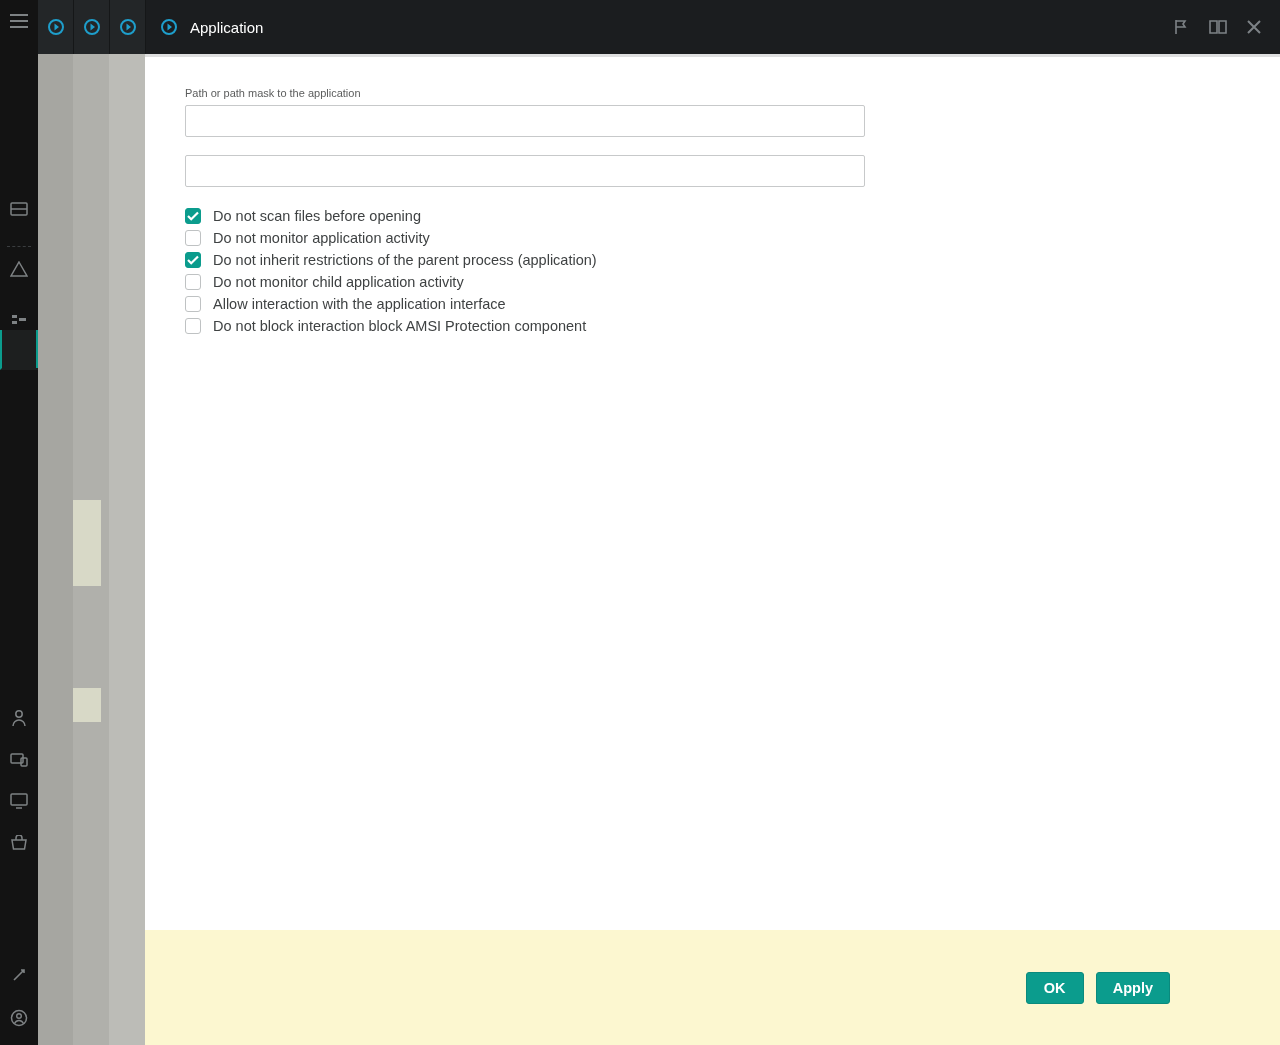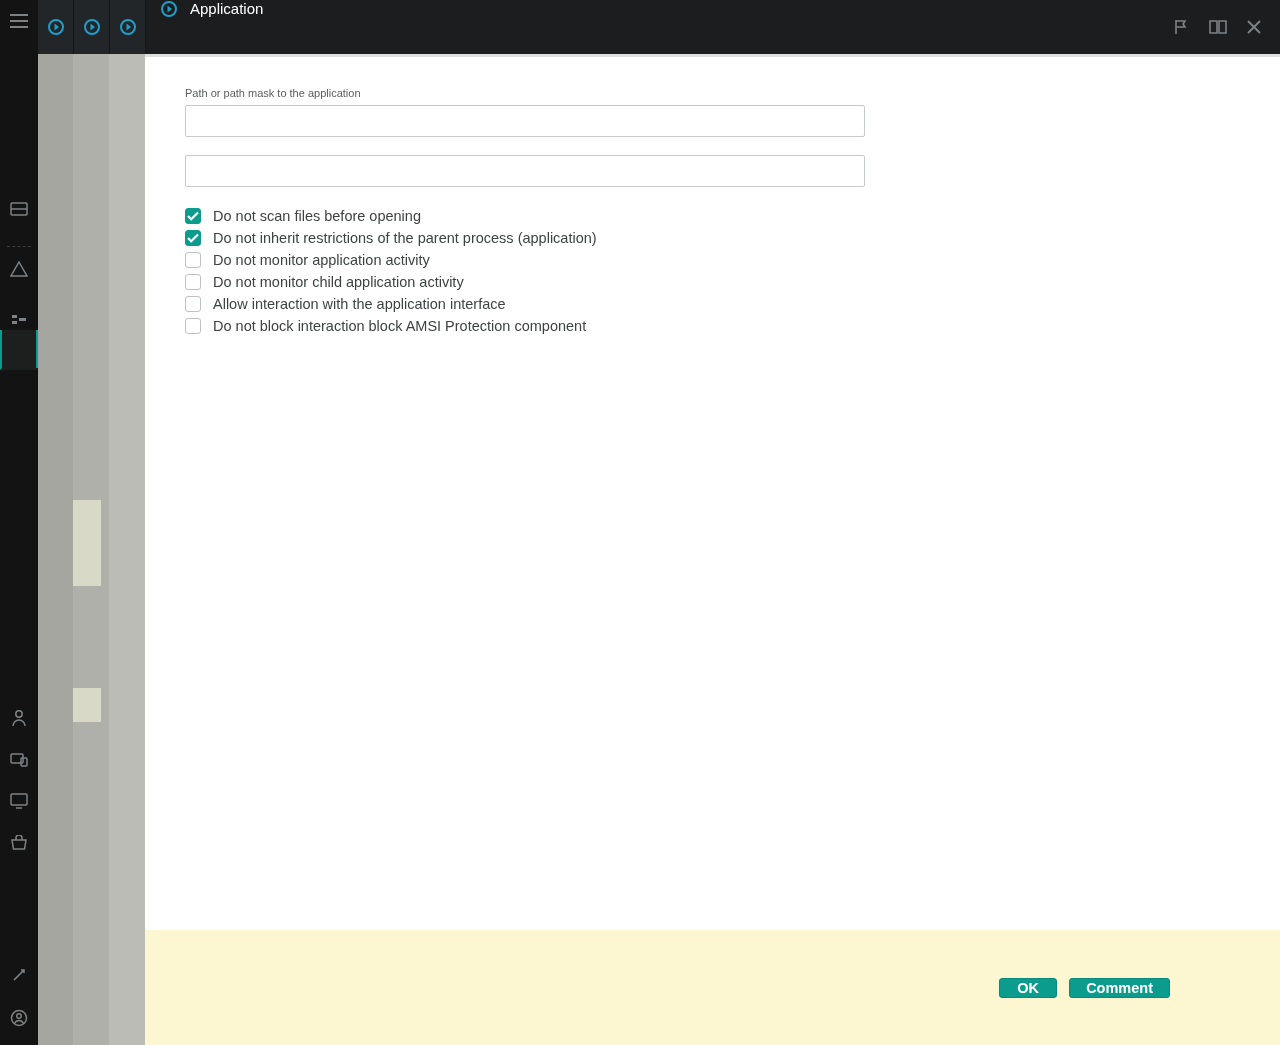--- a/index.html
+++ b/index.html
@@ -39,21 +39,21 @@
     background: #1b1d1f;
     display: flex; align-items: center;
     z-index: 5;
   }
   .crumb {
     width: 36px; height: 54px; display:flex; align-items:center; justify-content:center;
     background: #232628; border-right: 1px solid #151718;
   }
   .crumb svg, .crumb-last svg { display:block; }
   .crumb-last {
-    height: 54px; display:flex; padding: 0 14px;
+    height: 54px; display:flex; align-items:center; padding: 0 14px;
     color: #fff; font-size: 15px;
   }
   .crumb-last .title { margin-left: 12px; }
   .header-right {
     margin-left: auto; display:flex; align-items:center; gap: 18px; padding-right: 18px;
     color: #7d8286;
   }
   .hdr-icon { display:flex; cursor: pointer; }
 
   
@@ -90,21 +90,21 @@
   .chk svg { display:none; }
   .chk.disabled { background: #eef0f1; border-color: #d7dadb; cursor: default;}
 
   
   .footer {
     position: absolute; left: 145px; right: 0; bottom: 0; height: 115px;
     background: #fcf7d0; z-index: 4; display:flex; align-items:center; justify-content:flex-end;
     padding-right: 110px;
   }
   .btn {
-    height: 20px; min-width: 58px; padding: 0 16px; border-radius: 3px;
+    height: 32px; min-width: 58px; padding: 0 16px; border-radius: 3px;
     background: #0b9c8d; color: #fff; font-size: 14.5px; font-weight: 600;
     border: 1px solid #0a8a7d; cursor: pointer; margin-left: 12px;
   }
 
   .muted-block {
     position:absolute; left:73px; width:28px; background:#d8d9c7;
   }
 
   svg { pointer-events: none; }
 </style>
@@ -242,43 +242,43 @@
     <div id="chk-list">
         <div class="chk-row">
           <span class="chk checked">
             <svg width="12" height="10" viewBox="0 0 12 10">
               <path d="M1 5l3.2 3.2L11 1.5" fill="none" stroke="#fff" stroke-width="2.2"></path>
             </svg>
           </span>
           <label>Do not scan files before opening</label>
         </div>
         <div class="chk-row">
+          <span class="chk"></span>
+          <label>Do not monitor application activity</label>
+        </div>
+        <div class="chk-row">
           <span class="chk checked">
             <svg width="12" height="10" viewBox="0 0 12 10">
               <path d="M1 5l3.2 3.2L11 1.5" fill="none" stroke="#fff" stroke-width="2.2"></path>
             </svg>
           </span>
           <label>Do not inherit restrictions of the parent process (application)</label>
         </div>
         <div class="chk-row">
           <span class="chk"></span>
-          <label>Do not monitor application activity</label>
-        </div>
-        <div class="chk-row">
-          <span class="chk"></span>
           <label>Do not monitor child application activity</label>
         </div>
         <div class="chk-row">
           <span class="chk"></span>
           <label>Allow interaction with the application interface</label>
         </div>
         <div class="chk-row">
           <span class="chk"></span>
           <label>Do not block interaction block AMSI Protection component</label>
         </div>
       </div>
   </div>
 </div>
 
 <div class="footer">
   <button class="btn">OK</button>
-  <button class="btn">Comment</button>
+  <button class="btn">Apply</button>
 </div>
 
 </body></html>

